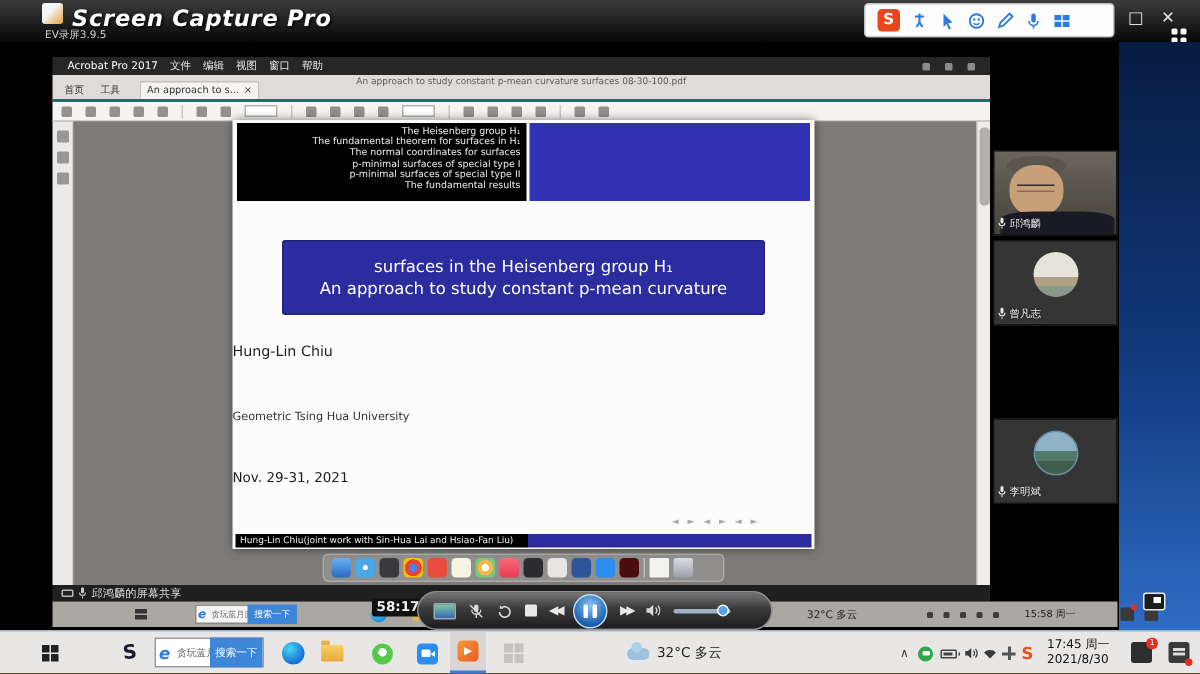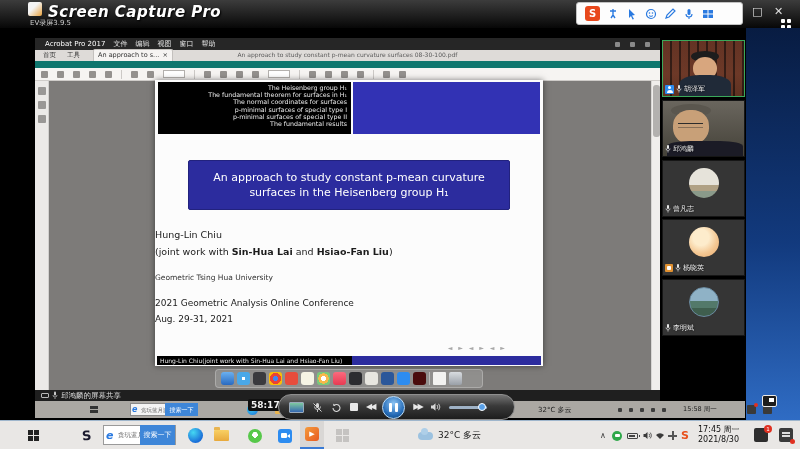--- a/index.html
+++ b/index.html
@@ -18,21 +18,21 @@
 #gridicon{position:absolute;left:781px;top:19px;width:11px;height:11px;display:grid;grid-template:4px 4px/4px 4px;gap:2px}
 #gridicon i{background:#fff;border-radius:1px}
 
 #video{position:absolute;left:0;top:28px;width:746px;height:392px;background:#000}
 #deskright{position:absolute;left:746px;top:28px;width:54px;height:392px;background:linear-gradient(180deg,#081c42 0%,#123a7e 55%,#2f6cc4 100%)}
 
 #macbar{position:absolute;left:35px;top:38px;width:625px;height:12px;background:#262626;color:#e6e6e6;font-size:7px;display:flex;align-items:center;gap:8px;padding:0 10px}
 #macbar .app{font-weight:normal;color:#fff}
 .mtray{width:5px;height:5px;background:#8a8a8a;border-radius:1px;margin-left:2px}
 
-#chrome{position:absolute;left:35px;top:50px;width:625px;height:18px;background:#dedbd8;border-bottom:7px solid #0f766e}
+#chrome{position:absolute;left:35px;top:50px;width:625px;height:18px;background:#dedbd8;border-bottom:2px solid #0f766e}
 #wintitle{position:absolute;left:0;top:1px;width:100%;text-align:center;font-size:6px;color:#5a5a5a}
 .chtab{position:absolute;bottom:0;font-size:6.5px;color:#333;height:11px;line-height:11px}
 #doctab{position:absolute;left:58px;bottom:0;width:80px;height:12px;background:#f6f4f2;border:1px solid #c4c1be;border-bottom:none;border-radius:2px 2px 0 0;font-size:6.5px;color:#333;line-height:11px;padding:0 4px;display:flex;justify-content:space-between}
 #toolbarrow{position:absolute;left:35px;top:68px;width:625px;height:13px;background:#f6f4f2;border-bottom:1px solid #cfccc9;display:flex;align-items:center;gap:9px;padding:0 6px}
 .ti{width:7px;height:7px;background:#94918e;border-radius:1px}
 .tfield{width:22px;height:8px;background:#fff;border:1px solid #b4b1ae}
 .tsep{width:1px;height:9px;background:#ccc9c6}
 #leftrail{position:absolute;left:35px;top:81px;width:14px;height:309px;background:#eceae8;border-right:1px solid #d2d0ce}
 .rail-ic{width:8px;height:8px;background:#9a9896;margin:6px auto 0;border-radius:1px}
 #docarea{position:absolute;left:49px;top:81px;width:602px;height:309px;background:#7d7b79}
@@ -265,28 +265,26 @@
     <div id="outline">
       <div class="oi">The Heisenberg group H₁</div>
       <div class="oi">The fundamental theorem for surfaces in H₁</div>
       <div class="oi">The normal coordinates for surfaces</div>
       <div class="oi">p-minimal surfaces of special type I</div>
       <div class="oi">p-minimal surfaces of special type II</div>
       <div class="oi">The fundamental results</div>
     </div>
     <div id="bluebox"></div>
     <div id="stitle">
+      <div>surfaces in the Heisenberg group H₁</div>
       <div>An approach to study constant p-mean curvature</div>
-      <div>surfaces in the Heisenberg group H₁</div>
     </div>
     <div class="sline" id="sauthor">Hung-Lin Chiu</div>
-    <div class="sline" id="sjoint"><span>(joint work with </span><span style="font-weight:bold">Sin-Hua Lai</span><span> and </span><span style="font-weight:bold">Hsiao-Fan Liu</span><span>)</span></div>
     <div class="sline" id="saffil">Geometric Tsing Hua University</div>
-    <div class="sline" id="sconf">2021 Geometric Analysis Online Conference</div>
-    <div class="sline" id="sdates">Aug. 29-31, 2021</div>
+    <div class="sline" id="sdates">Nov. 29-31, 2021</div>
     <div id="snav">◄ ► ◄ ► ◄ ►</div>
     <div id="sfooter">
       <div class="fb">Hung-Lin Chiu(joint work with Sin-Hua Lai and Hsiao-Fan Liu)</div>
       <div class="fblue"></div>
     </div>
   </div>
 
   <div id="dock">
     <div class="dk" style="background:linear-gradient(#6ab0f0,#2a6ac0)"></div>
     <div class="dk" style="background:radial-gradient(circle,#fff 18%,#4aa8e8 20%)"></div>
@@ -299,34 +297,20 @@
     <div class="dk" style="background:#2c2c30"></div>
     <div class="dk" style="background:#e8e6e0"></div>
     <div class="dk" style="background:#2b579a"></div>
     <div class="dk" style="background:#2d8cf0"></div>
     <div class="dk" style="background:#4a0c0c"></div>
     <div class="dksep"></div>
     <div class="dk" style="background:#f2f2f0;border-radius:1px"></div>
     <div class="dk" style="background:linear-gradient(#d8dce0,#9aa0a8);border-radius:2px"></div>
   </div>
 
-  <div class="thumb speaking" style="top:40px">
-    <div class="shelf"></div>
-    <div class="hair1"></div>
-    <div class="face1"></div>
-    <div class="body1"></div>
-    <div class="plabel">
-      <span class="personbadge"></span>
-      <svg width="6" height="8" viewBox="0 0 6 8">
-          <rect x="2" y="0" width="2" height="4" rx="1" fill="#e8e8e8"></rect>
-          <path d="M1 3.5a2 2 0 0 0 4 0M3 6v1.5" stroke="#e8e8e8" stroke-width=".7" fill="none"></path>
-        </svg>
-      <span>胡泽军</span>
-    </div>
-  </div>
   <div class="thumb" style="top:100px">
     <div class="bg2"></div>
     <div class="hair2"></div>
     <div class="face2"></div>
     <div class="glasses"></div>
     <div class="body2"></div>
     <div class="plabel">
       <svg width="6" height="8" viewBox="0 0 6 8">
           <rect x="2" y="0" width="2" height="4" rx="1" fill="#e8e8e8"></rect>
           <path d="M1 3.5a2 2 0 0 0 4 0M3 6v1.5" stroke="#e8e8e8" stroke-width=".7" fill="none"></path>
@@ -335,31 +319,20 @@
     </div>
   </div>
   <div class="thumb" style="top:160px">
     <div class="avatar av3"></div>
     <div class="plabel">
       <svg width="6" height="8" viewBox="0 0 6 8">
           <rect x="2" y="0" width="2" height="4" rx="1" fill="#e8e8e8"></rect>
           <path d="M1 3.5a2 2 0 0 0 4 0M3 6v1.5" stroke="#e8e8e8" stroke-width=".7" fill="none"></path>
         </svg>
       <span>曾凡志</span>
-    </div>
-  </div>
-  <div class="thumb" style="top:219px">
-    <div class="avatar av4"></div>
-    <div class="plabel">
-      <span class="handbadge"></span>
-      <svg width="6" height="8" viewBox="0 0 6 8">
-          <rect x="2" y="0" width="2" height="4" rx="1" fill="#e8e8e8"></rect>
-          <path d="M1 3.5a2 2 0 0 0 4 0M3 6v1.5" stroke="#e8e8e8" stroke-width=".7" fill="none"></path>
-        </svg>
-      <span>杨晓英</span>
     </div>
   </div>
   <div class="thumb" style="top:279px">
     <div class="avatar av5"></div>
     <div class="plabel">
       <svg width="6" height="8" viewBox="0 0 6 8">
           <rect x="2" y="0" width="2" height="4" rx="1" fill="#e8e8e8"></rect>
           <path d="M1 3.5a2 2 0 0 0 4 0M3 6v1.5" stroke="#e8e8e8" stroke-width=".7" fill="none"></path>
         </svg>
       <span>李明斌</span>

